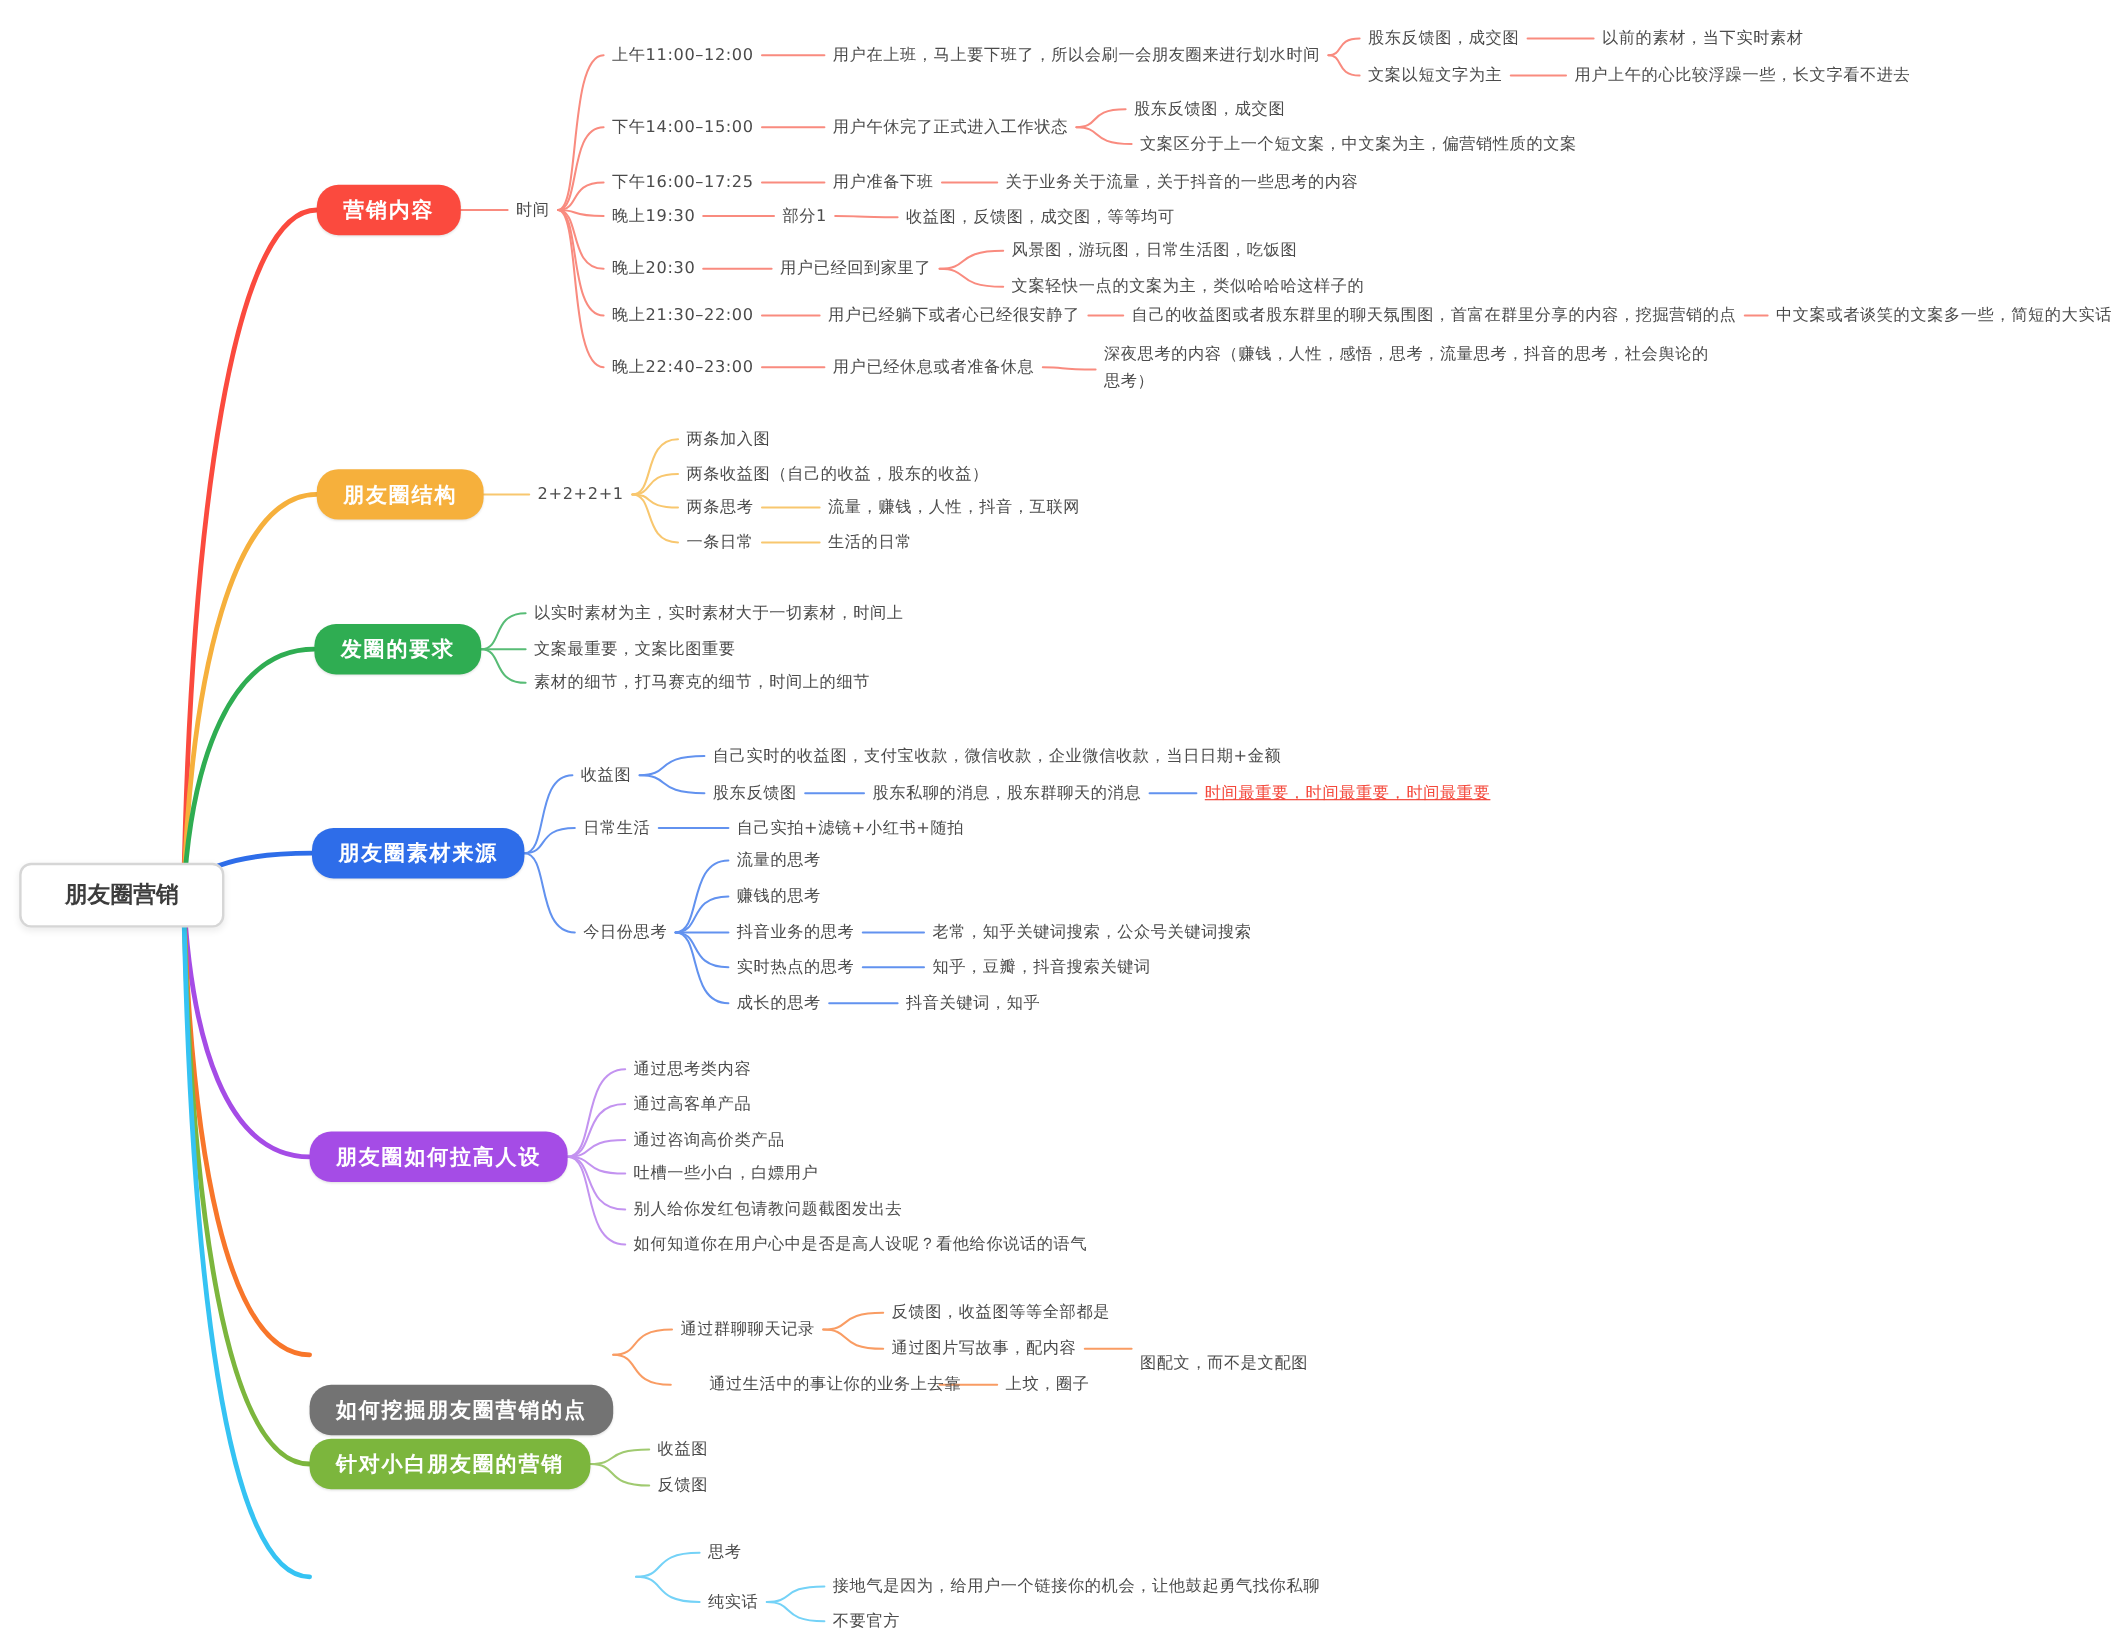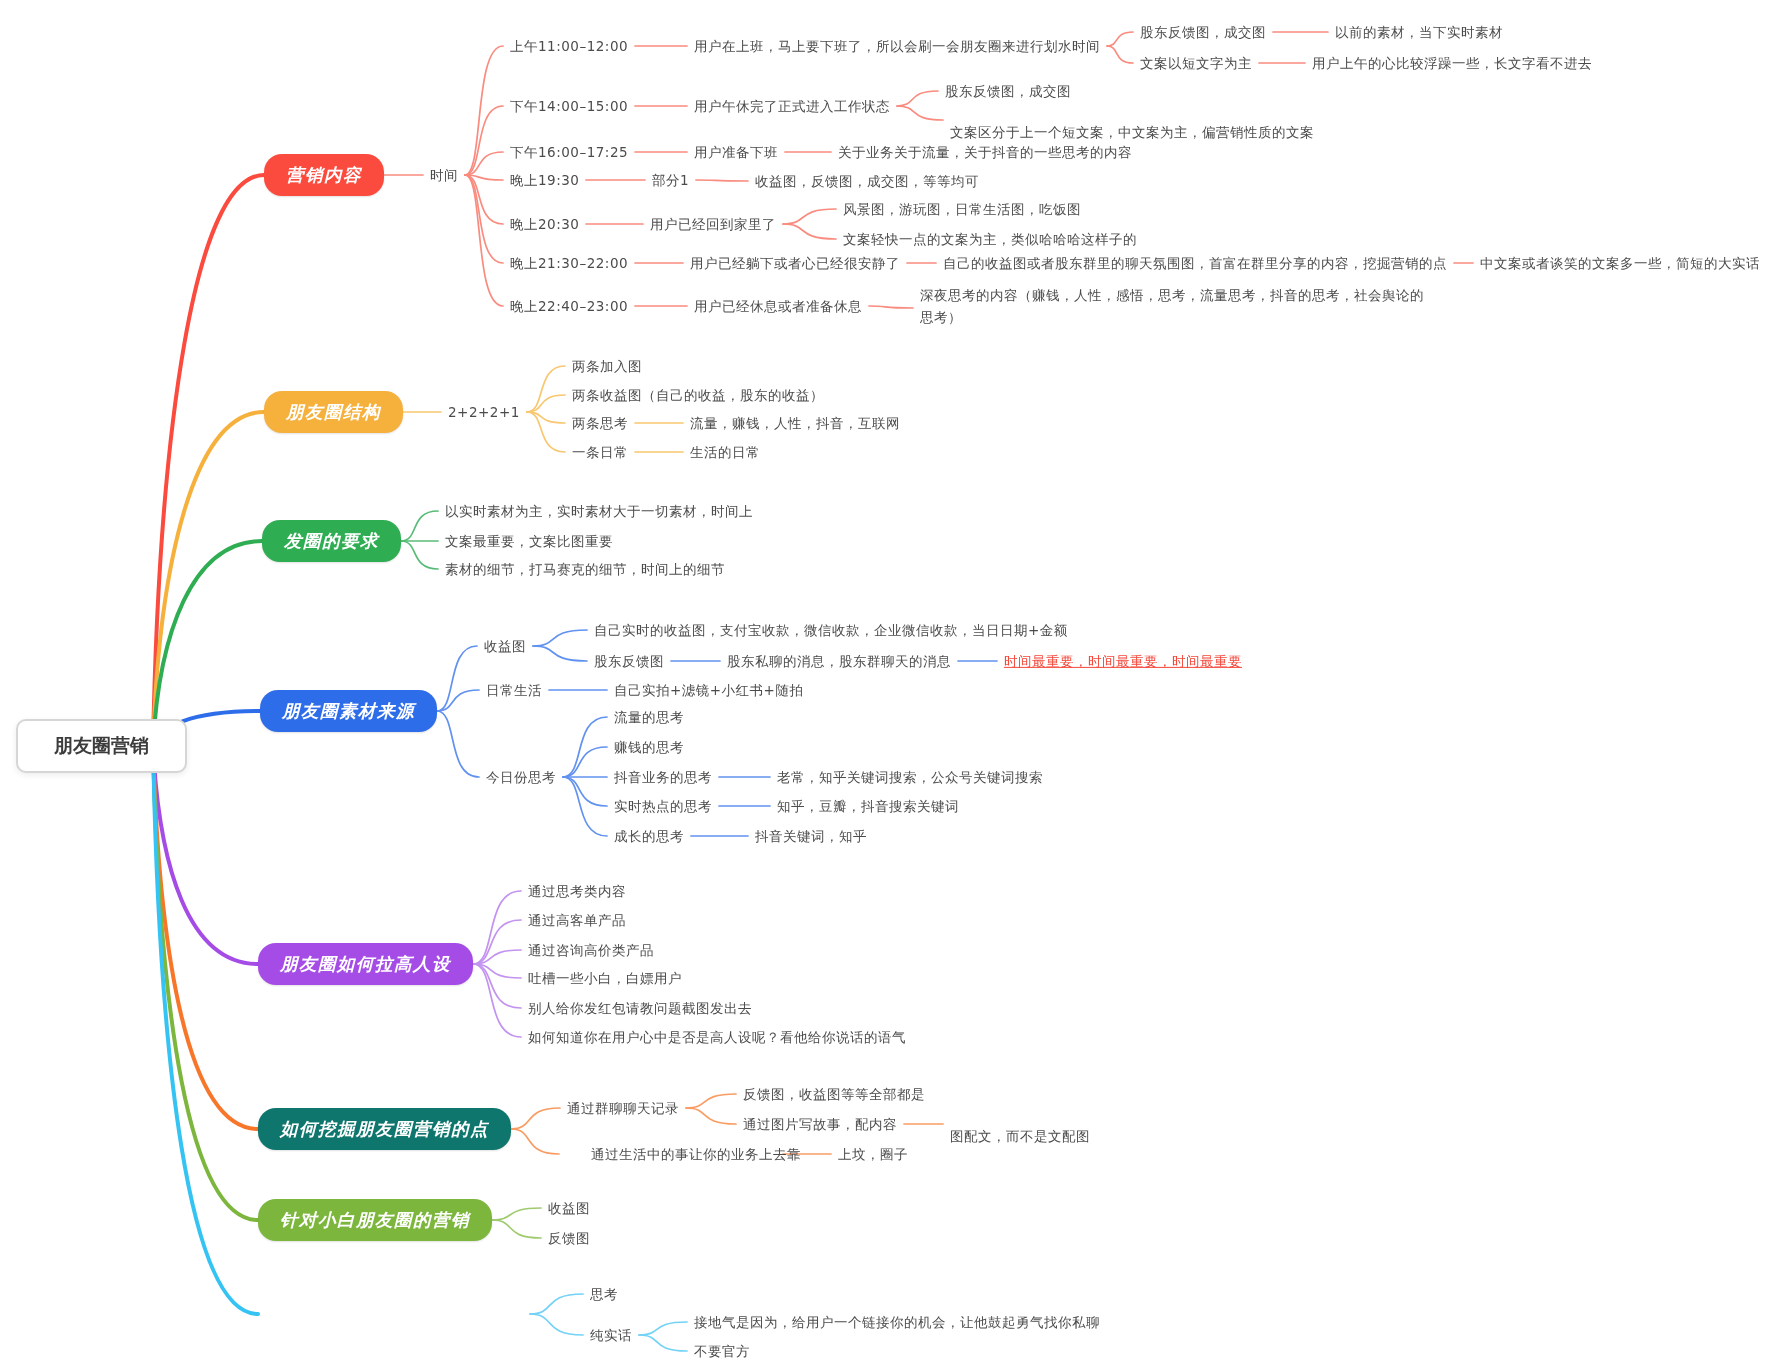--- a/index.html
+++ b/index.html
@@ -4,21 +4,21 @@
 <style>
   html,body{margin:0;padding:0;background:#ffffff;}
   #canvas{position:relative;width:1766px;height:1370px;background:#ffffff;overflow:hidden;
           font-family:"DejaVu Sans","Liberation Sans",sans-serif;}
   #edges{position:absolute;left:0;top:0;}
   .node{position:absolute;transform:translateY(-50%);white-space:nowrap;z-index:2;}
   .node.text{font-size:13.5px;color:#4b4b4b;letter-spacing:.5px;line-height:1.35;}
   .node.text.em{color:#f4483b;}
   .node.text.wrap{white-space:normal;line-height:1.6;}
   .node.branch{color:#fff;font-weight:bold;font-size:17.5px;padding:9px 22px;border-radius:18px;
-               letter-spacing:1.5px;box-shadow:0 1px 2px rgba(0,0,0,.12);font-style:italic;}
+               letter-spacing:1.5px;box-shadow:0 1px 2px rgba(0,0,0,.12);}
   .node.root{background:#fff;border:2px solid #d6d6d6;border-radius:10px;font-size:19px;
              font-weight:bold;color:#3c3c3c;padding:12px 36px;box-shadow:0 2px 6px rgba(0,0,0,.08);}
 </style>
 </head>
 <body>
 
 <div id="canvas">
   <svg id="edges" width="1766" height="1370" viewBox="0 0 1766 1370">
       <path d="M153 746 C159 431.95, 194 175, 264 175" fill="none" stroke="#fb4a3e" stroke-width="4" stroke-linecap="round"></path>
       <path d="M384 175 C403.5 175, 392.58 175, 423 175" fill="none" stroke="#f98b7f" stroke-width="1.7" stroke-linecap="round"></path>
@@ -107,21 +107,21 @@
     <div class="node text" style="left: 430px; top: 175px;">时间</div>
     <div class="node text" style="left: 510px; top: 46px;">上午11:00–12:00</div>
     <div class="node text" style="left: 694px; top: 46px;">用户在上班，马上要下班了，所以会刷一会朋友圈来进行划水时间</div>
     <div class="node text" style="left: 1140px; top: 32px;">股东反馈图，成交图</div>
     <div class="node text" style="left: 1335px; top: 32px;">以前的素材，当下实时素材</div>
     <div class="node text" style="left: 1140px; top: 63px;">文案以短文字为主</div>
     <div class="node text" style="left: 1312px; top: 63px;">用户上午的心比较浮躁一些，长文字看不进去</div>
     <div class="node text" style="left: 510px; top: 106px;">下午14:00–15:00</div>
     <div class="node text" style="left: 694px; top: 106px;">用户午休完了正式进入工作状态</div>
     <div class="node text" style="left: 945px; top: 91px;">股东反馈图，成交图</div>
-    <div class="node text" style="left: 950px; top: 120px; margin-top: 12px;">文案区分于上一个短文案，中文案为主，偏营销性质的文案</div>
+    <div class="node text" style="left: 950px; top: 120px;">文案区分于上一个短文案，中文案为主，偏营销性质的文案</div>
     <div class="node text" style="left: 510px; top: 152px;">下午16:00–17:25</div>
     <div class="node text" style="left: 694px; top: 152px;">用户准备下班</div>
     <div class="node text" style="left: 838px; top: 152px;">关于业务关于流量，关于抖音的一些思考的内容</div>
     <div class="node text" style="left: 510px; top: 180px;">晚上19:30</div>
     <div class="node text" style="left: 652px; top: 180px;">部分1</div>
     <div class="node text" style="left: 755px; top: 181px;">收益图，反馈图，成交图，等等均可</div>
     <div class="node text" style="left: 510px; top: 224px;">晚上20:30</div>
     <div class="node text" style="left: 650px; top: 224px;">用户已经回到家里了</div>
     <div class="node text" style="left: 843px; top: 209px;">风景图，游玩图，日常生活图，吃饭图</div>
     <div class="node text" style="left: 843px; top: 239px;">文案轻快一点的文案为主，类似哈哈哈这样子的</div>
@@ -161,21 +161,21 @@
     <div class="node text" style="left: 777px; top: 806px;">知乎，豆瓣，抖音搜索关键词</div>
     <div class="node text" style="left: 614px; top: 836px;">成长的思考</div>
     <div class="node text" style="left: 755px; top: 836px;">抖音关键词，知乎</div>
     <div class="node branch" style="left: 258px; top: 964px; background: rgb(165, 76, 230);">朋友圈如何拉高人设</div>
     <div class="node text" style="left: 528px; top: 891px;">通过思考类内容</div>
     <div class="node text" style="left: 528px; top: 920px;">通过高客单产品</div>
     <div class="node text" style="left: 528px; top: 950px;">通过咨询高价类产品</div>
     <div class="node text" style="left: 528px; top: 978px;">吐槽一些小白，白嫖用户</div>
     <div class="node text" style="left: 528px; top: 1008px;">别人给你发红包请教问题截图发出去</div>
     <div class="node text" style="left: 528px; top: 1037px;">如何知道你在用户心中是否是高人设呢？看他给你说话的语气</div>
-    <div class="node branch" style="left: 258px; top: 1129px; background: #0f766e; text-align: right;">如何挖掘朋友圈营销的点</div>
+    <div class="node branch" style="left: 258px; top: 1175px; background: #737373; text-align: right;">如何挖掘朋友圈营销的点</div>
     <div class="node text" style="left: 567px; top: 1108px;">通过群聊聊天记录</div>
     <div class="node text" style="left: 743px; top: 1094px;">反馈图，收益图等等全部都是</div>
     <div class="node text" style="left: 743px; top: 1124px;">通过图片写故事，配内容</div>
     <div class="node text" style="left: 950px; top: 1124px; margin-top: 12px;">图配文，而不是文配图</div>
     <div class="node text" style="left: 566px; top: 1154px; margin-left: 25px;">通过生活中的事让你的业务上去靠</div>
     <div class="node text" style="left: 838px; top: 1154px;">上坟，圈子</div>
     <div class="node branch" style="left: 258px; top: 1220px; background: rgb(124, 182, 61);">针对小白朋友圈的营销</div>
     <div class="node text" style="left: 548px; top: 1208px;">收益图</div>
     <div class="node text" style="left: 548px; top: 1238px;">反馈图</div>
     <div class="node text" style="left: 590px; top: 1294px;">思考</div>

